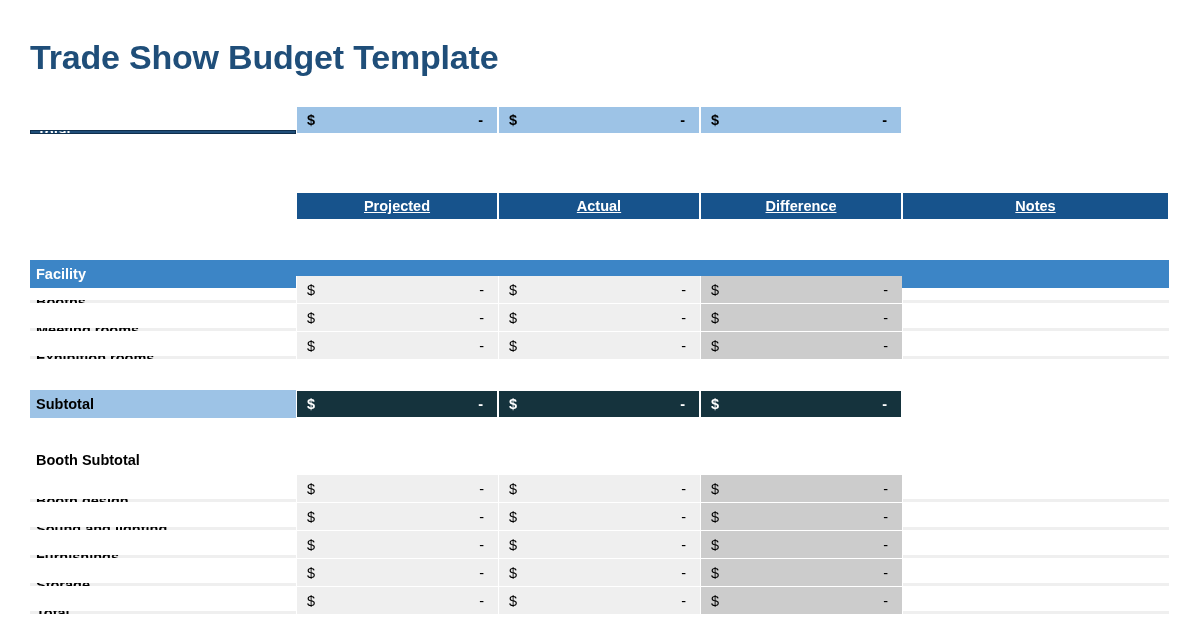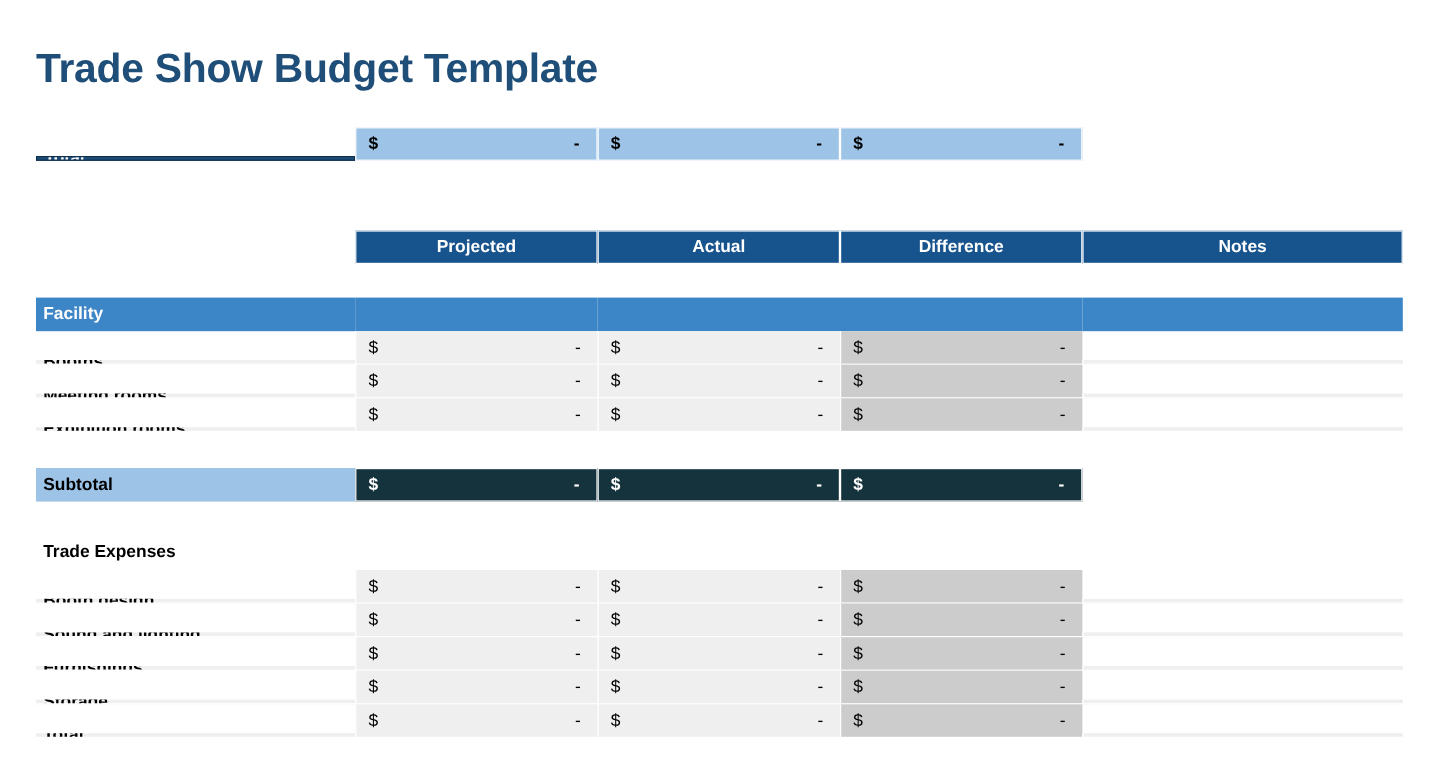--- a/index.html
+++ b/index.html
@@ -89,24 +89,25 @@
 
   
   .header-row { top: 192px; left: 296px; }
   .header-row .cell {
     background: #17538C;
     color: #ffffff;
     font-weight: bold;
     font-size: 14.5px;
     justify-content: center;
     border: 1px solid #ffffff;
-  }
-
-  
-  .band-row { top: 248px; }
+    text-decoration: underline;
+  }
+
+  
+  .band-row { top: 260px; }
   .band-row .cell {
     background: #3C85C6;
     color: #ffffff;
     font-weight: bold;
   }
   .band-row .c-label { padding-left: 6px; }
 
   
   .heading-row { top: 446px; }
   .heading-row .c-label {
@@ -257,21 +258,21 @@
       <span class="cur">$</span>
       <span class="val">-</span>
     </div>
     <div class="cell c-diff money">
       <span class="cur">$</span>
       <span class="val">-</span>
     </div>
   </div>
 
   <div class="row heading-row">
-    <div class="cell c-label">Trade Expenses</div>
+    <div class="cell c-label">Booth Subtotal</div>
     <div class="cell c-proj blank"></div>
     <div class="cell c-act blank"></div>
     <div class="cell c-diff blank"></div>
     <div class="cell c-notes blank"></div>
   </div>
 
   <div class="row data-row" style="top:475px">
     <div class="cell c-label lbl">Booth design</div>
     <div class="cell c-proj money">
       <span class="cur">$</span>

